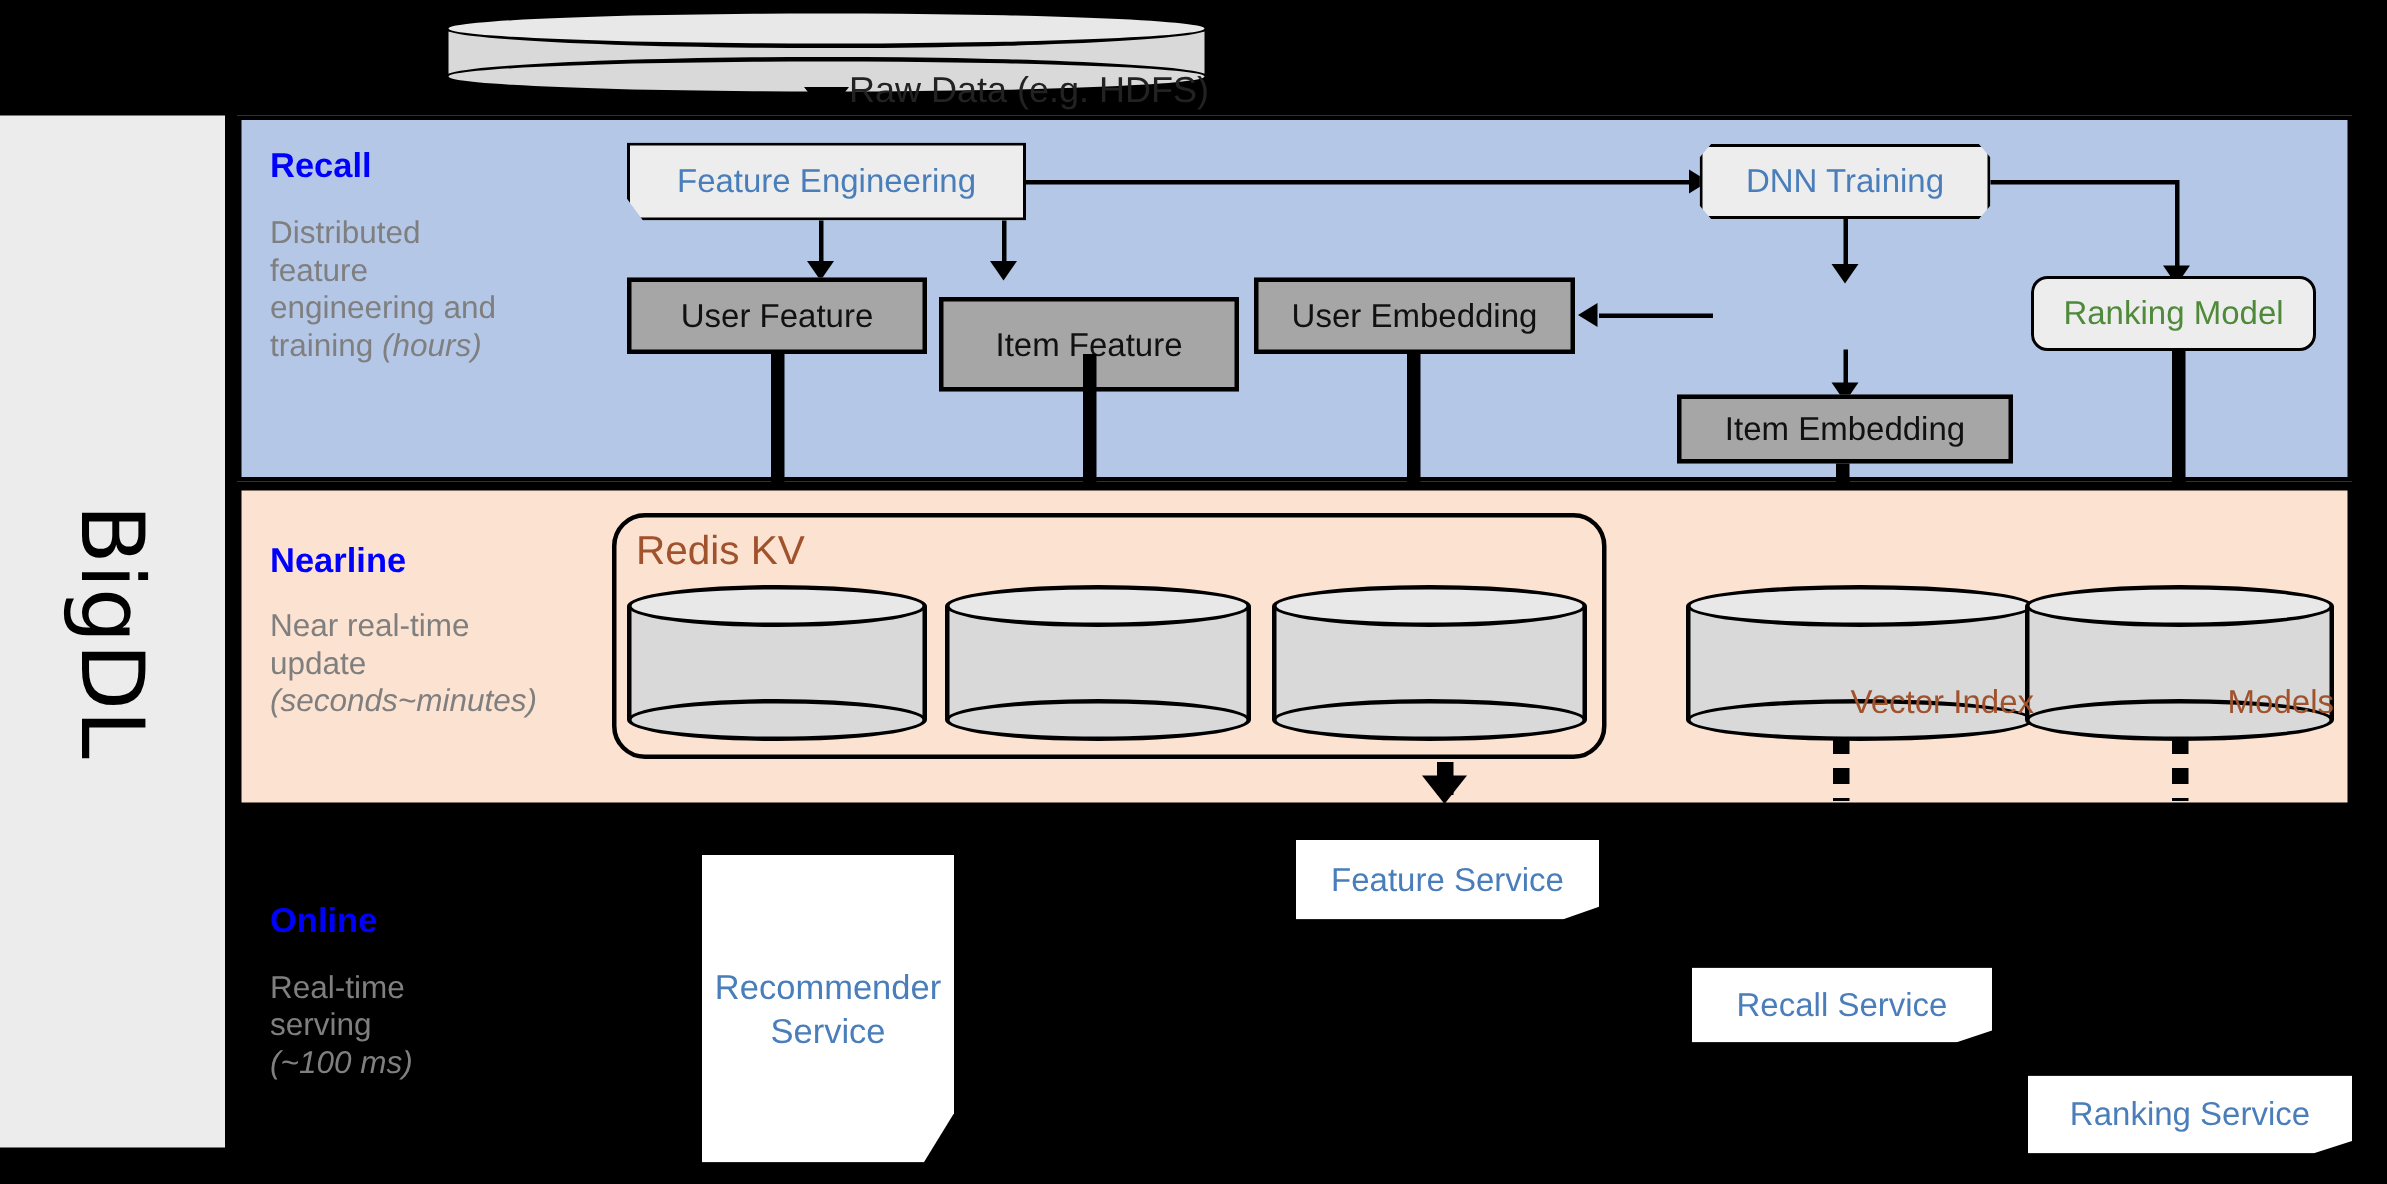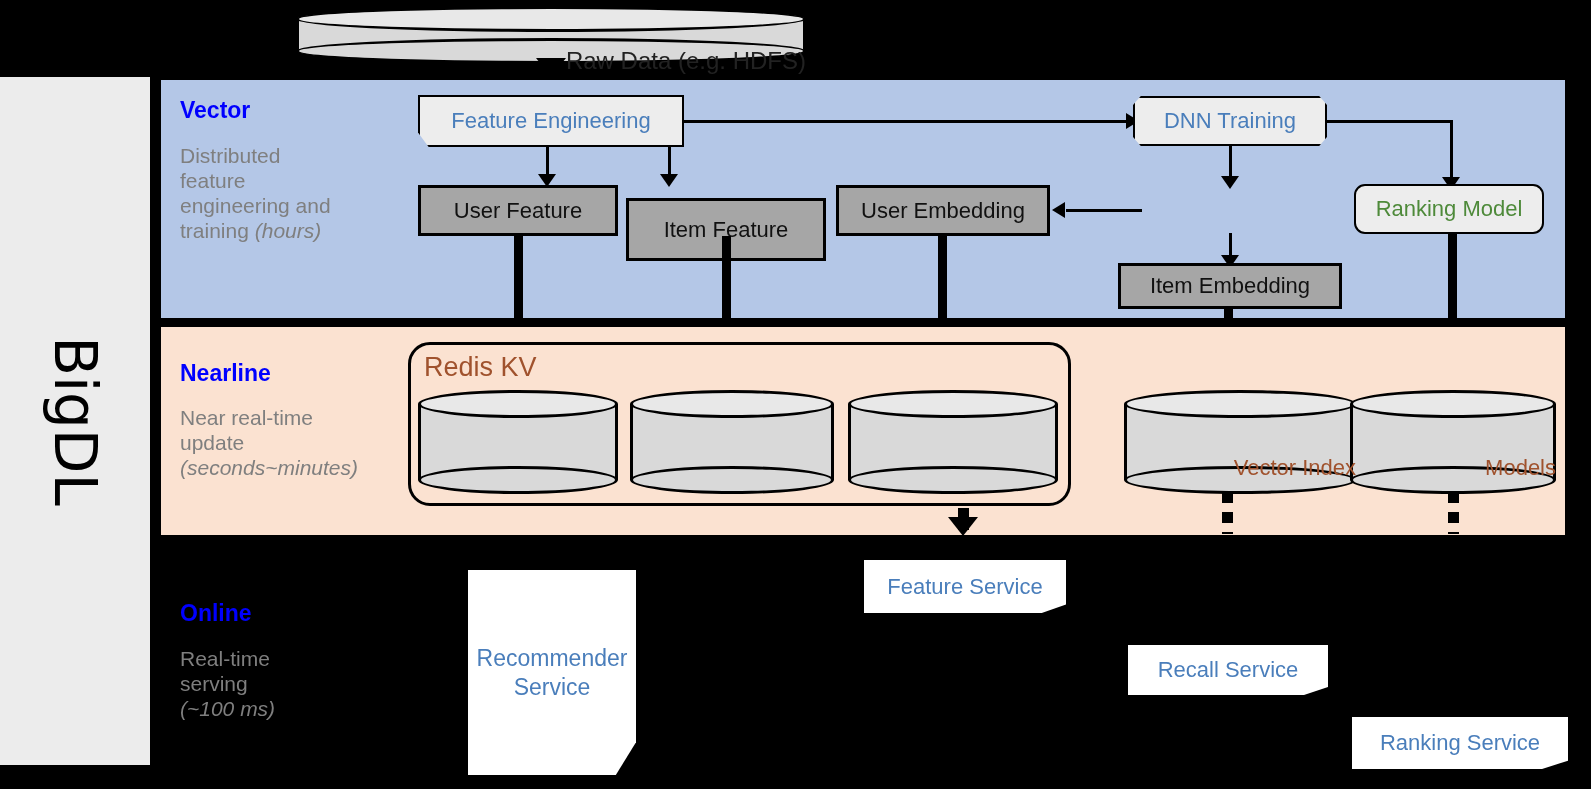--- a/index.html
+++ b/index.html
@@ -105,21 +105,21 @@
     <div class="body"></div>
     <div class="bot"></div>
     <div class="top"></div>
     <div class="lbl">Raw Data (e.g. HDFS)</div>
   </div>
 
   <div class="ln thick-v" style="left:546px;top:64px;width:10px;height:16px;"></div>
   <div class="ahead-down big" style="left:536px;top:58px;"></div>
 
   <div class="band" id="band-offline"></div>
-  <div class="band-title" style="left:180px;top:97px;">Vector</div>
+  <div class="band-title" style="left:180px;top:97px;">Recall</div>
   <div class="band-sub" style="left:180px;top:143px;">
     <span>Distributed</span><br>
     <span>feature</span><br>
     <span>engineering and</span><br>
     <span>training </span><i>(hours)</i>
   </div>
 
   <div class="node flag notch" style="left:418px;top:95px;width:266px;height:52px;">
     <span class="blue-txt" style="font-size:22px;">Feature Engineering</span>
   </div>

